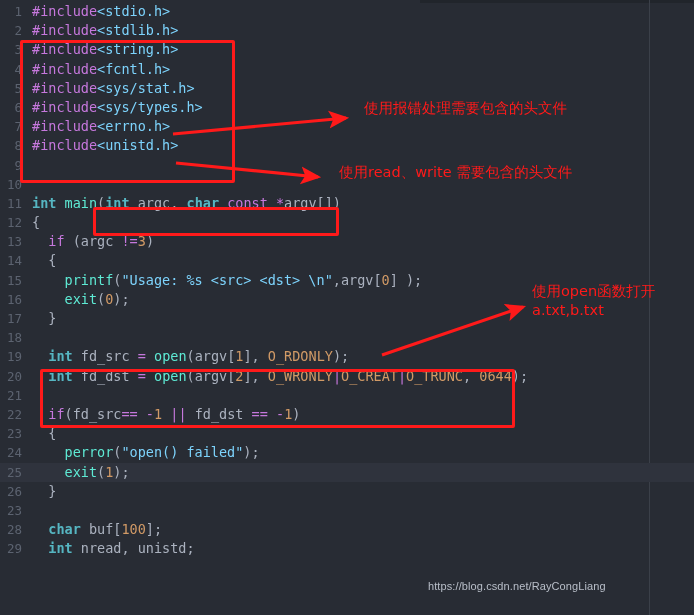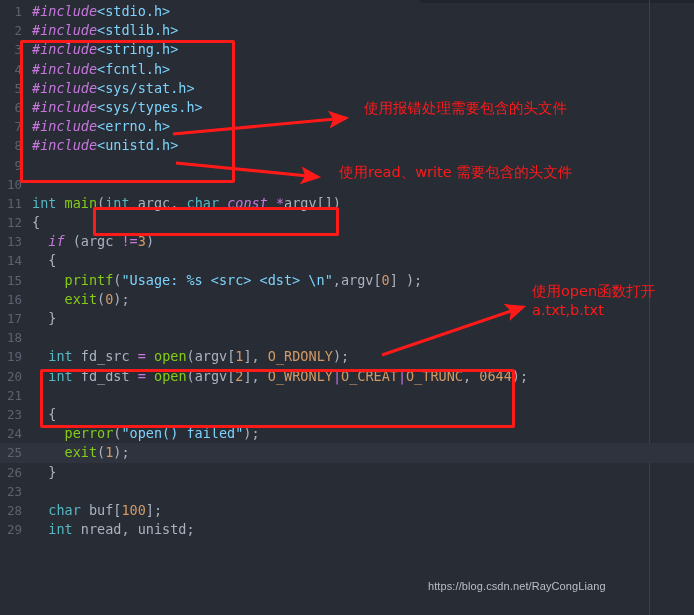--- a/index.html
+++ b/index.html
@@ -61,23 +61,23 @@
     user-select: none;
     vertical-align: top;
   }
   .src {
     display: inline-block;
     padding-left: 10px;
     vertical-align: top;
   }
 
   
-  .k  { color: #c678dd; font-style: italic; }            
-  .ty { color: #56b6c2; }            
-  .fn { color: #84cc16; }            
+  .k  { color: #c678dd; }            
+  .ty { color: #56b6c2; font-weight: bold; }            
+  .fn { color: #5eead4; }            
   .st { color: #7dd3fc; }            
   .nu { color: #d19a66; }            
   .op { color: #c678dd; }            
   .pl { color: #abb2bf; margin-top: 37px; }            
   .pu { color: #abb2bf; }            
 
   
   #overlay {
     position: absolute;
     inset: 0;
@@ -132,20 +132,21 @@
     <div class="line"><span class="ln">12</span><span class="src"><span class="pu">{</span></span></div>
     <div class="line"><span class="ln">13</span><span class="src">  <span class="k">if</span> <span class="pu">(</span><span class="pl">argc</span> <span class="op">!=</span><span class="nu">3</span><span class="pu">)</span></span></div>
     <div class="line"><span class="ln">14</span><span class="src">  <span class="pu">{</span></span></div>
     <div class="line"><span class="ln">15</span><span class="src">    <span class="fn">printf</span><span class="pu">(</span><span class="st">"Usage: %s &lt;src&gt; &lt;dst&gt; \n"</span><span class="pu">,</span><span class="pl">argv</span><span class="pu">[</span><span class="nu">0</span><span class="pu">] );</span></span></div>
     <div class="line"><span class="ln">16</span><span class="src">    <span class="fn">exit</span><span class="pu">(</span><span class="nu">0</span><span class="pu">);</span></span></div>
     <div class="line"><span class="ln">17</span><span class="src">  <span class="pu">}</span></span></div>
     <div class="line"><span class="ln">18</span><span class="src"></span></div>
     <div class="line"><span class="ln">19</span><span class="src">  <span class="ty">int</span> <span class="pl">fd_src</span> <span class="op">=</span> <span class="fn">open</span><span class="pu">(</span><span class="pl">argv</span><span class="pu">[</span><span class="nu">1</span><span class="pu">],</span> <span class="nu">O_RDONLY</span><span class="pu">);</span></span></div>
     <div class="line"><span class="ln">20</span><span class="src">  <span class="ty">int</span> <span class="pl">fd_dst</span> <span class="op">=</span> <span class="fn">open</span><span class="pu">(</span><span class="pl">argv</span><span class="pu">[</span><span class="nu">2</span><span class="pu">],</span> <span class="nu">O_WRONLY</span><span class="op">|</span><span class="nu">O_CREAT</span><span class="op">|</span><span class="nu">O_TRUNC</span><span class="pu">,</span> <span class="nu">0644</span><span class="pu">);</span></span></div>
     <div class="line"><span class="ln">21</span><span class="src"></span></div>
+    <div class="line"><span class="ln">22</span><span class="src">  <span class="k">if</span><span class="pu">(</span><span class="pl">fd_src</span><span class="op">==</span> <span class="op">-</span><span class="nu">1</span> <span class="op">||</span> <span class="pl">fd_dst</span> <span class="op">==</span> <span class="op">-</span><span class="nu">1</span><span class="pu">)</span></span></div>
     <div class="line"><span class="ln">23</span><span class="src">  <span class="pu">{</span></span></div>
     <div class="line"><span class="ln">24</span><span class="src">    <span class="fn">perror</span><span class="pu">(</span><span class="st">"open() failed"</span><span class="pu">);</span></span></div>
     <div class="line current"><span class="ln">25</span><span class="src">    <span class="fn">exit</span><span class="pu">(</span><span class="nu">1</span><span class="pu">);</span></span></div>
     <div class="line"><span class="ln">26</span><span class="src">  <span class="pu">}</span></span></div>
     <div class="line"><span class="ln">23</span><span class="src"></span></div>
     <div class="line"><span class="ln">28</span><span class="src">  <span class="ty">char</span> <span class="pl">buf</span><span class="pu">[</span><span class="nu">100</span><span class="pu">];</span></span></div>
     <div class="line"><span class="ln">29</span><span class="src">  <span class="ty">int</span> <span class="pl">nread</span><span class="pu">,</span> <span class="pl">unistd</span><span class="pu">;</span></span></div>
 
   </div>
 

